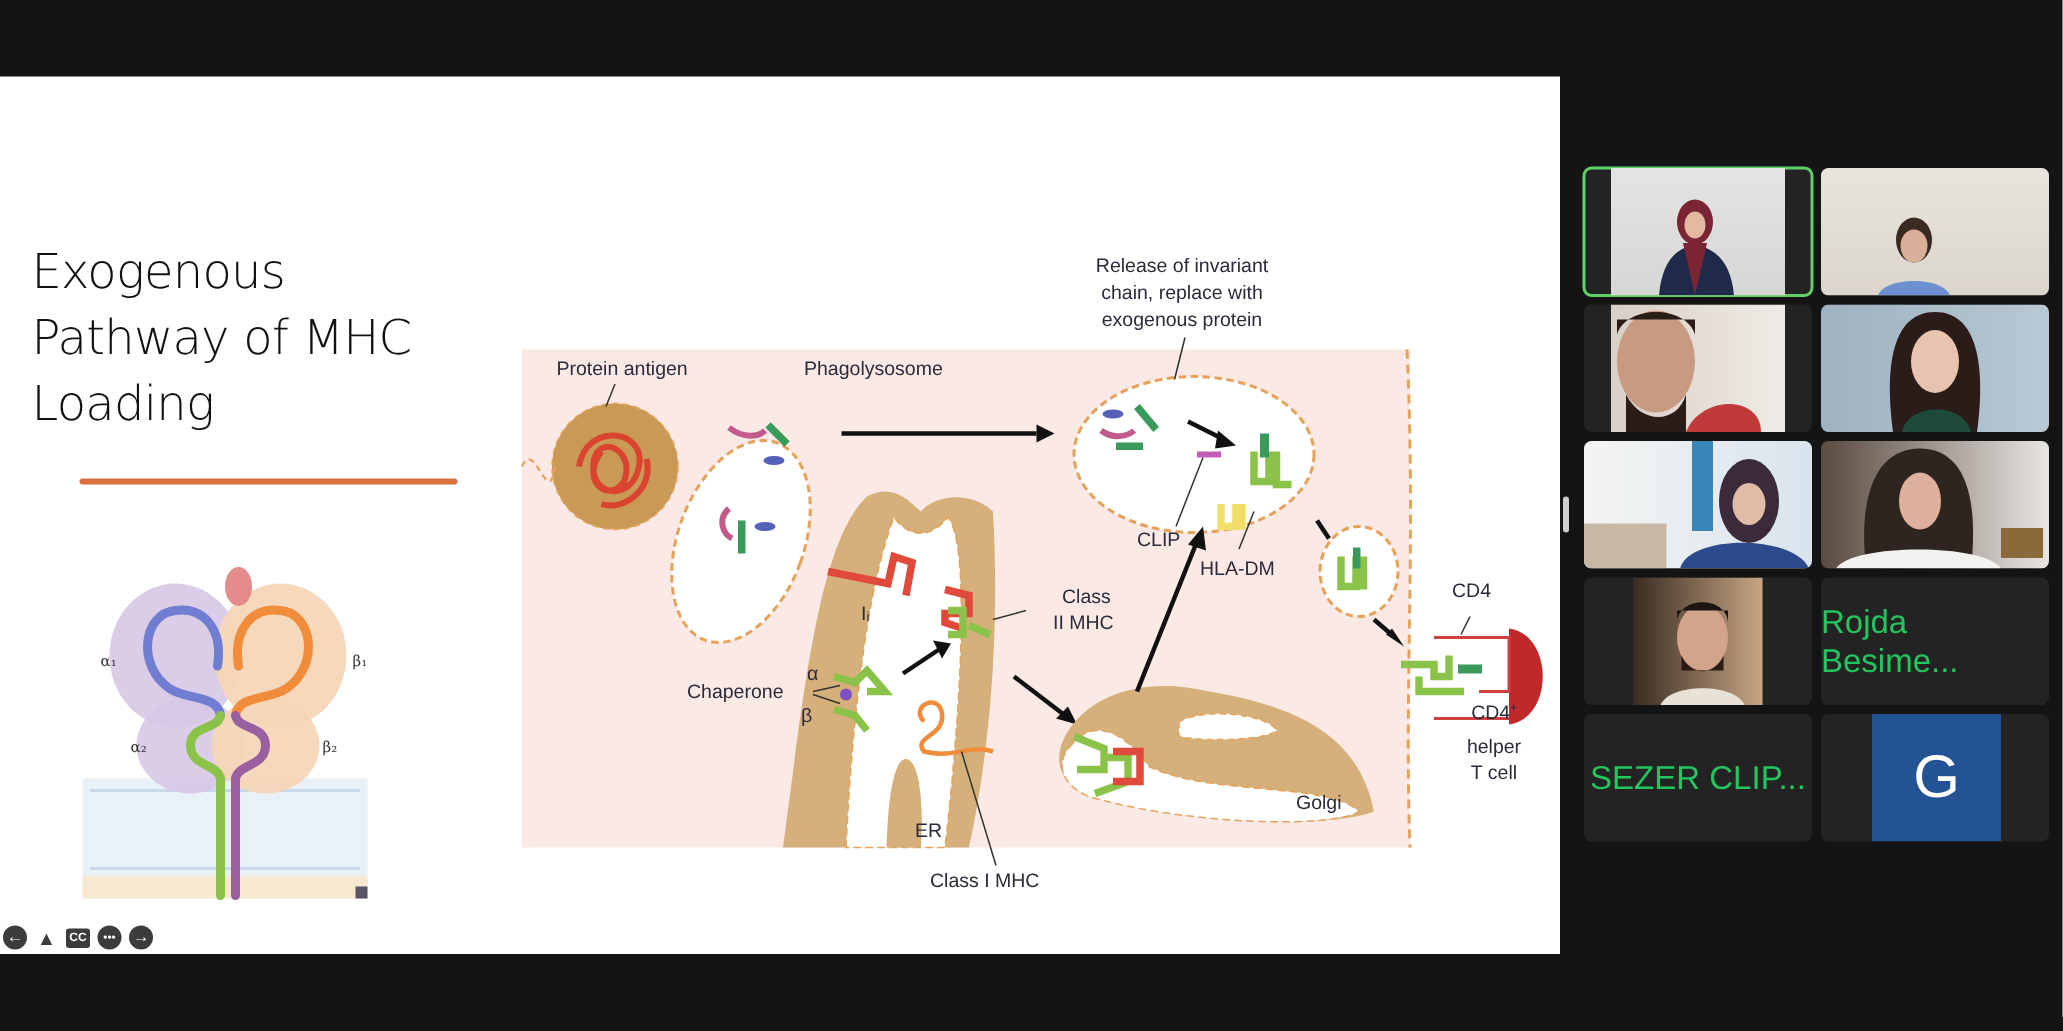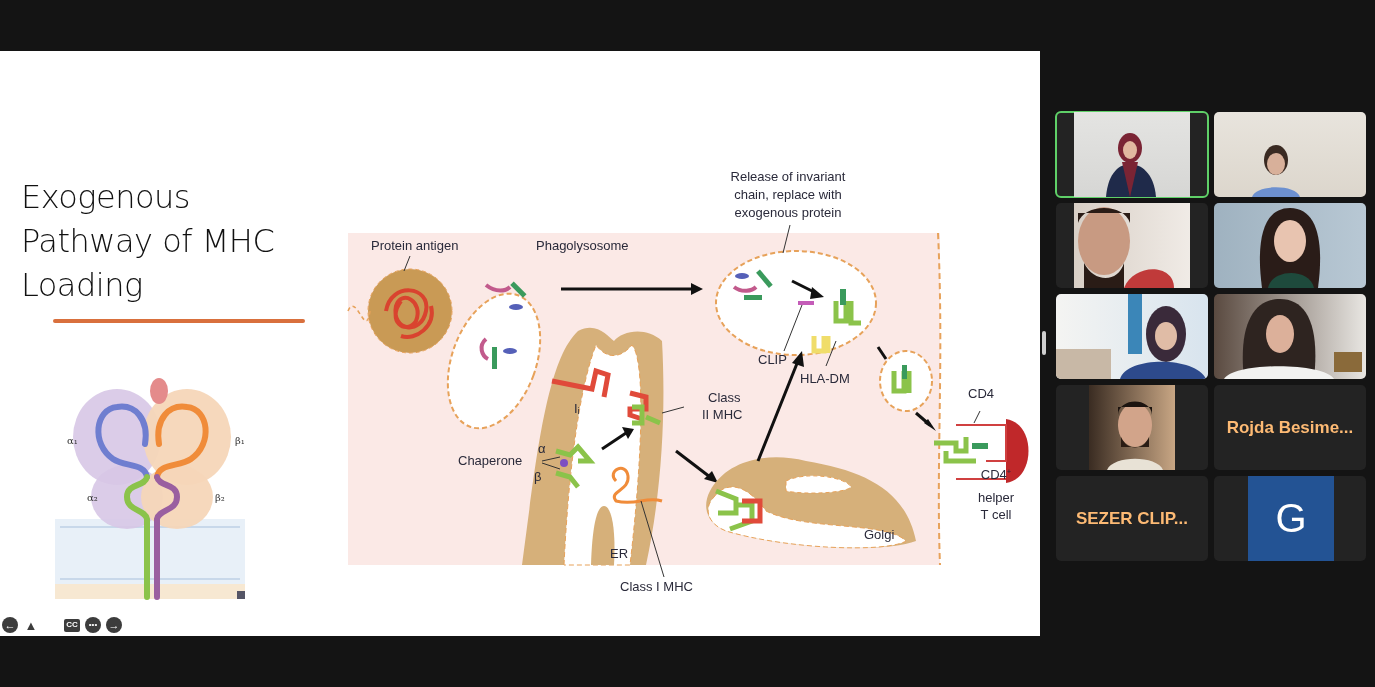--- a/index.html
+++ b/index.html
@@ -4,48 +4,48 @@
 <style>
   html, body { margin: 0; padding: 0; }
   body {
     width: 1375px; height: 687px; background: #141414; position: relative; overflow: hidden;
     font-family: "Liberation Sans", sans-serif;
   }
   .slide {
     position: absolute; left: 0; top: 51px; width: 1040px; height: 585px; background: #ffffff; overflow: hidden;
   }
   .slide-title {
-    position: absolute; left: 21px; top: 124px; margin: 0;
+    position: absolute; left: 21px; top: 108px; margin: 0;
     font-family: "DejaVu Sans", sans-serif; font-weight: 300;
     font-size: 32px; line-height: 44px; color: #111; white-space: pre-line; letter-spacing: -0.5px;
   }
   .title-underline {
     position: absolute; left: 53px; top: 268px; width: 252px; height: 4px; background: #d9703d; border-radius: 2px;
   }
   .mhc-figure { position: absolute; left: 45px; top: 318px; width: 210px; height: 240px; }
   .pathway { position: absolute; left: 346px; top: 110px; width: 690px; height: 440px; }
   .pathway text { font-family: "Liberation Sans", sans-serif; fill: #2a2a3a; }
   .controls { position: absolute; left: 2px; top: 617px; display: flex; gap: 5px; align-items: center; }
   .ctrl {
     width: 16px; height: 16px; border-radius: 50%; background: #3c3c3c; color: #fff;
     display: flex; align-items: center; justify-content: center; font-size: 11px; line-height: 1;
   }
-  .ctrl.cc { border-radius: 2px; width: 16px; height: 13px; font-size: 8px; font-weight: bold; margin-left: 20px; }
+  .ctrl.cc { border-radius: 2px; width: 16px; height: 13px; font-size: 8px; font-weight: bold; }
   .ctrl.pen { background: transparent; color: #3c3c3c; font-size: 13px; }
   .divider-handle {
     position: absolute; left: 1042px; top: 331px; width: 4px; height: 24px; background: #cfcfcf; border-radius: 2px;
   }
   .gallery { position: absolute; left: 1056px; top: 112px; width: 312px; }
   .tile {
     position: absolute; width: 152px; height: 85px; background: #232323; border-radius: 5px; overflow: hidden;
   }
   .tile.active { outline: 2px solid #5fd068; outline-offset: -1px; }
   .tile .name {
     position: absolute; inset: 0; display: flex; align-items: center; justify-content: center;
-    color: #fdba74; font-size: 17px; font-weight: bold;
+    color: #22c55e; font-size: 22px;
   }
   .video { position: absolute; top: 0; bottom: 0; }
   .avatar-g {
     position: absolute; left: 34px; top: 0; width: 86px; height: 85px; background: #235394;
     color: #fff; font-size: 40px; display: flex; align-items: center; justify-content: center;
   }
 </style>
 </head>
 <body>
 

